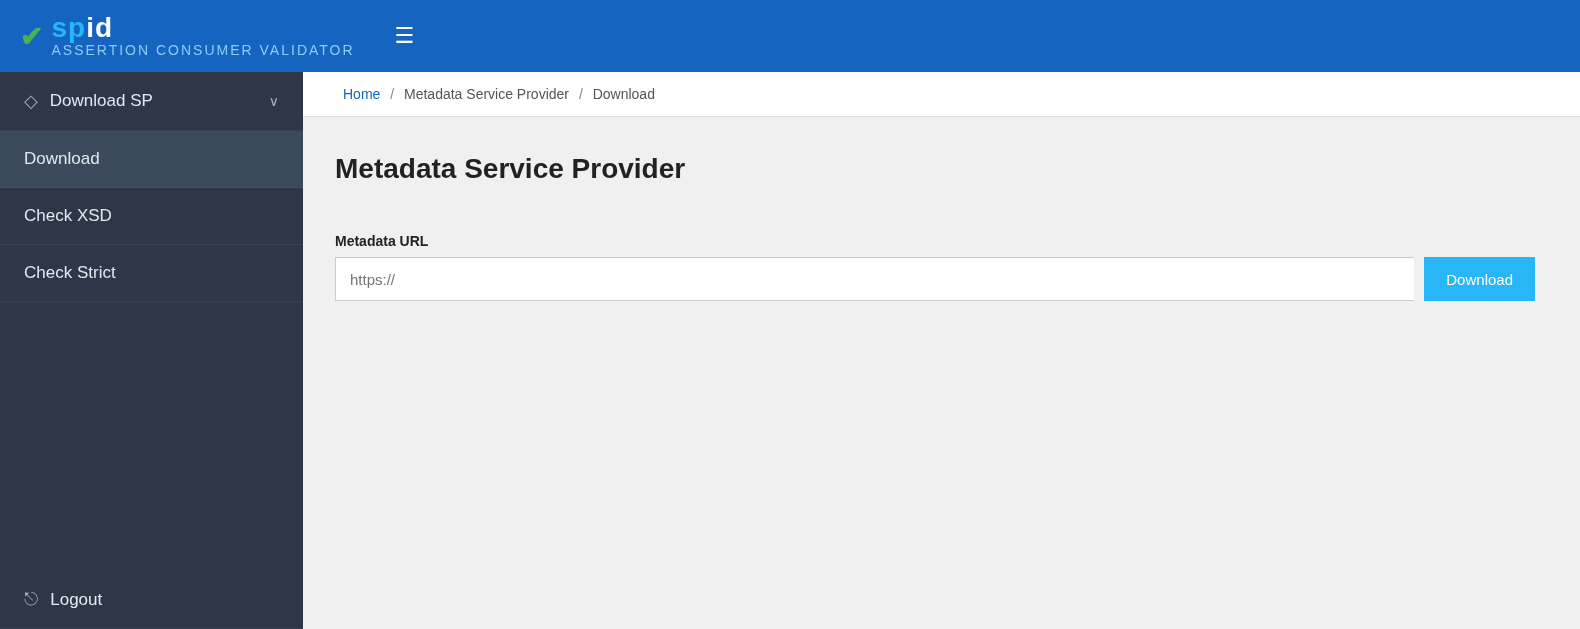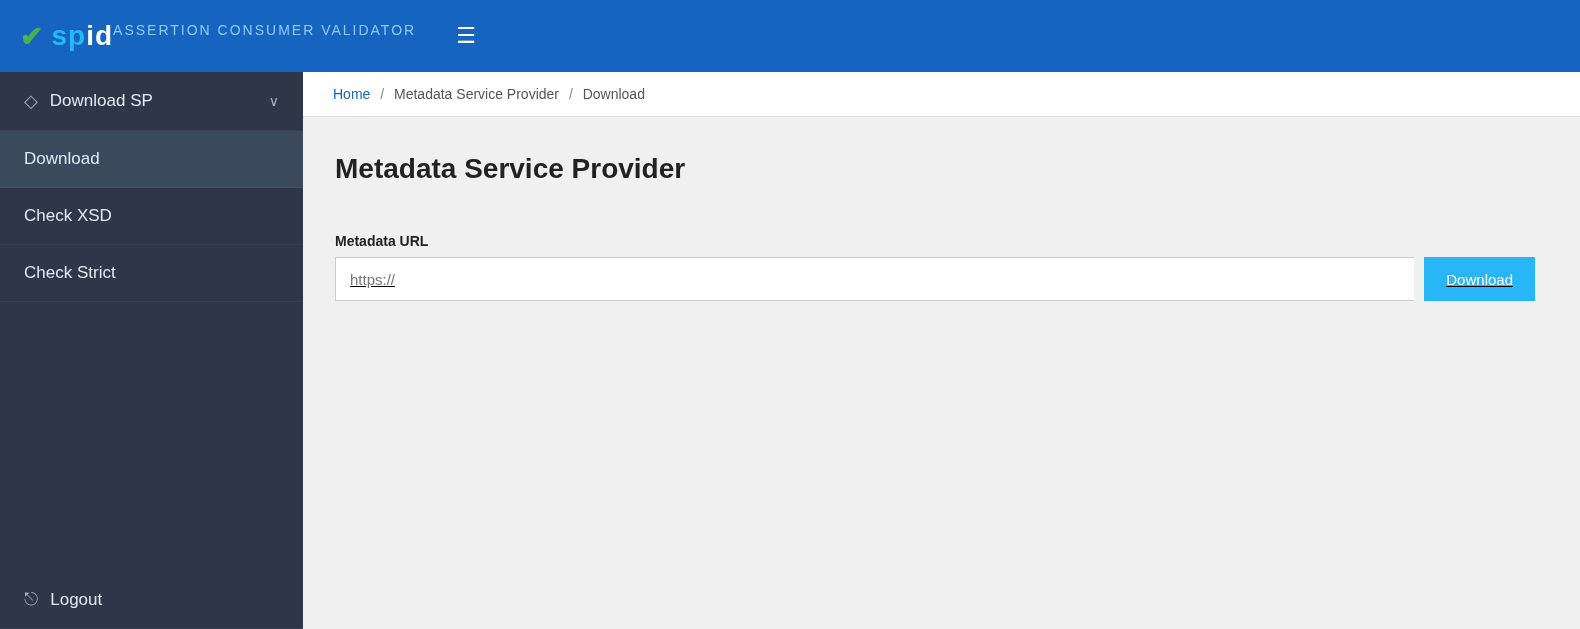--- a/index.html
+++ b/index.html
@@ -20,21 +20,21 @@
       align-items: center;
       gap: 8px;
     }
     #logo-check {
       color: #4CAF50;
       font-size: 28px;
       font-weight: bold;
     }
     #logo-text {
       display: flex;
-      flex-direction: row;
+      flex-direction: column;
     }
     #logo-spid {
       color: #fff;
       font-size: 28px;
       font-weight: bold;
       letter-spacing: 1px;
       line-height: 1;
     }
     #logo-spid span.sp-blue {
       color: #29B6F6;
@@ -100,21 +100,21 @@
       flex: 1;
       display: flex;
       flex-direction: column;
       background: #f0f0f0;
       overflow: auto;
     }
 
     
     #breadcrumb-bar {
       background: #fff;
-      padding: 14px 30px;
+      padding: 14px 40px;
       border-bottom: 1px solid #ddd;
       font-size: 14px;
       color: #555;
       flex-shrink: 0;
     }
     #breadcrumb-bar a {
       color: #1565C0;
       text-decoration: none;
     }
     .breadcrumb-sep { margin: 0 6px; color: #888; }
@@ -135,21 +135,20 @@
       font-weight: 700;
       color: #222;
       margin-bottom: 8px;
       margin-top: 48px;
     }
     #url-input-row {
       display: flex;
       gap: 10px;
       align-items: center;
       max-width: 1200px;
-      text-decoration: underline;
     }
     #metadata-url-input {
       flex: 1;
       height: 44px;
       border: 1px solid #ccc;
       border-right: none;
       padding: 0 14px;
       font-size: 15px;
       color: #aaa;
       outline: none;

